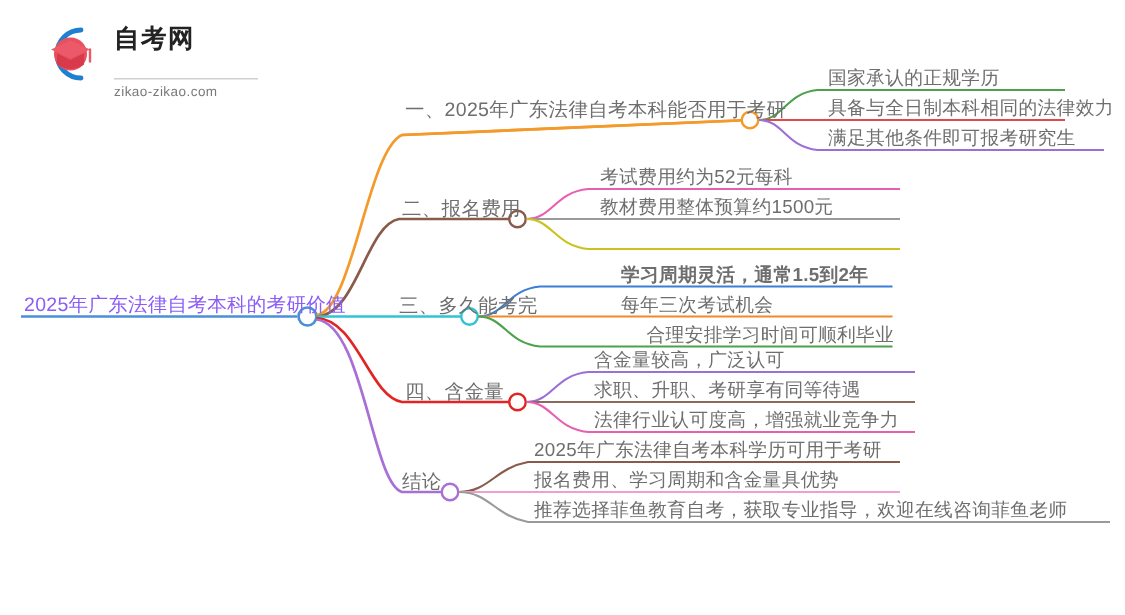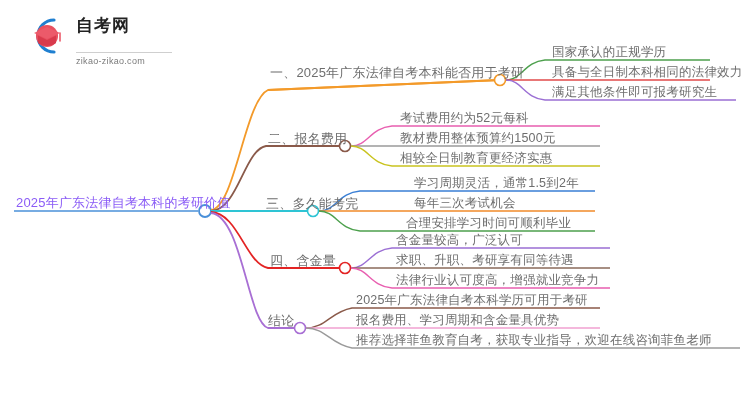--- a/index.html
+++ b/index.html
@@ -147,26 +147,25 @@
   <div class="node-label root-label" style="left:16px; top:196px;">2025年广东法律自考本科的考研价值</div>
 
   <div class="node-label branch-label" style="left:270px; top:66px;">一、2025年广东法律自考本科能否用于考研</div>
   <div class="node-label leaf-label" style="left:552px; top:66px;">具备与全日制本科相同的法律效力</div>
   <div class="node-label leaf-label" style="left:552px; top:46px;">国家承认的正规学历</div>
   <div class="node-label leaf-label" style="left:552px; top:86px;text-align:center;">满足其他条件即可报考研究生</div>
 
   <div class="node-label branch-label" style="left:268px; top:132px;">二、报名费用</div>
   <div class="node-label leaf-label" style="left:400px; top:112px;">考试费用约为52元每科</div>
   <div class="node-label leaf-label" style="left:400px; top:132px;">教材费用整体预算约1500元</div>
-  <div class="node-label leaf-label" style="left:400px; top:152px;">相较全日制教育更经济实惠</div>
 
   <div class="node-label branch-label" style="left:266px; top:197px;">三、多久能考完</div>
-  <div class="node-label leaf-label" style="left:414px; top:177px;">学习周期灵活，通常1.5到2年</div>
+  <div class="node-label leaf-label" style="left:414px; top:177px;font-weight:bold;">学习周期灵活，通常1.5到2年</div>
   <div class="node-label leaf-label" style="left:414px; top:197px;">每年三次考试机会</div>
-  <div class="node-label leaf-label" style="left:406px; top:217px;">合理安排学习时间可顺利毕业</div>
+  <div class="node-label leaf-label" style="left:431px; top:217px;">合理安排学习时间可顺利毕业</div>
 
   <div class="node-label branch-label" style="left:270px; top:254px;">四、含金量</div>
   <div class="node-label leaf-label" style="left:396px; top:234px;">含金量较高，广泛认可</div>
   <div class="node-label leaf-label" style="left:396px; top:254px;">求职、升职、考研享有同等待遇</div>
   <div class="node-label leaf-label" style="left:396px; top:274px;">法律行业认可度高，增强就业竞争力</div>
 
   <div class="node-label branch-label" style="left:268px; top:314px;">结论</div>
   <div class="node-label leaf-label" style="left:356px; top:294px;">2025年广东法律自考本科学历可用于考研</div>
   <div class="node-label leaf-label" style="left:356px; top:314px;">报名费用、学习周期和含金量具优势</div>
   <div class="node-label leaf-label" style="left:356px; top:334px;">推荐选择菲鱼教育自考，获取专业指导，欢迎在线咨询菲鱼老师</div>

